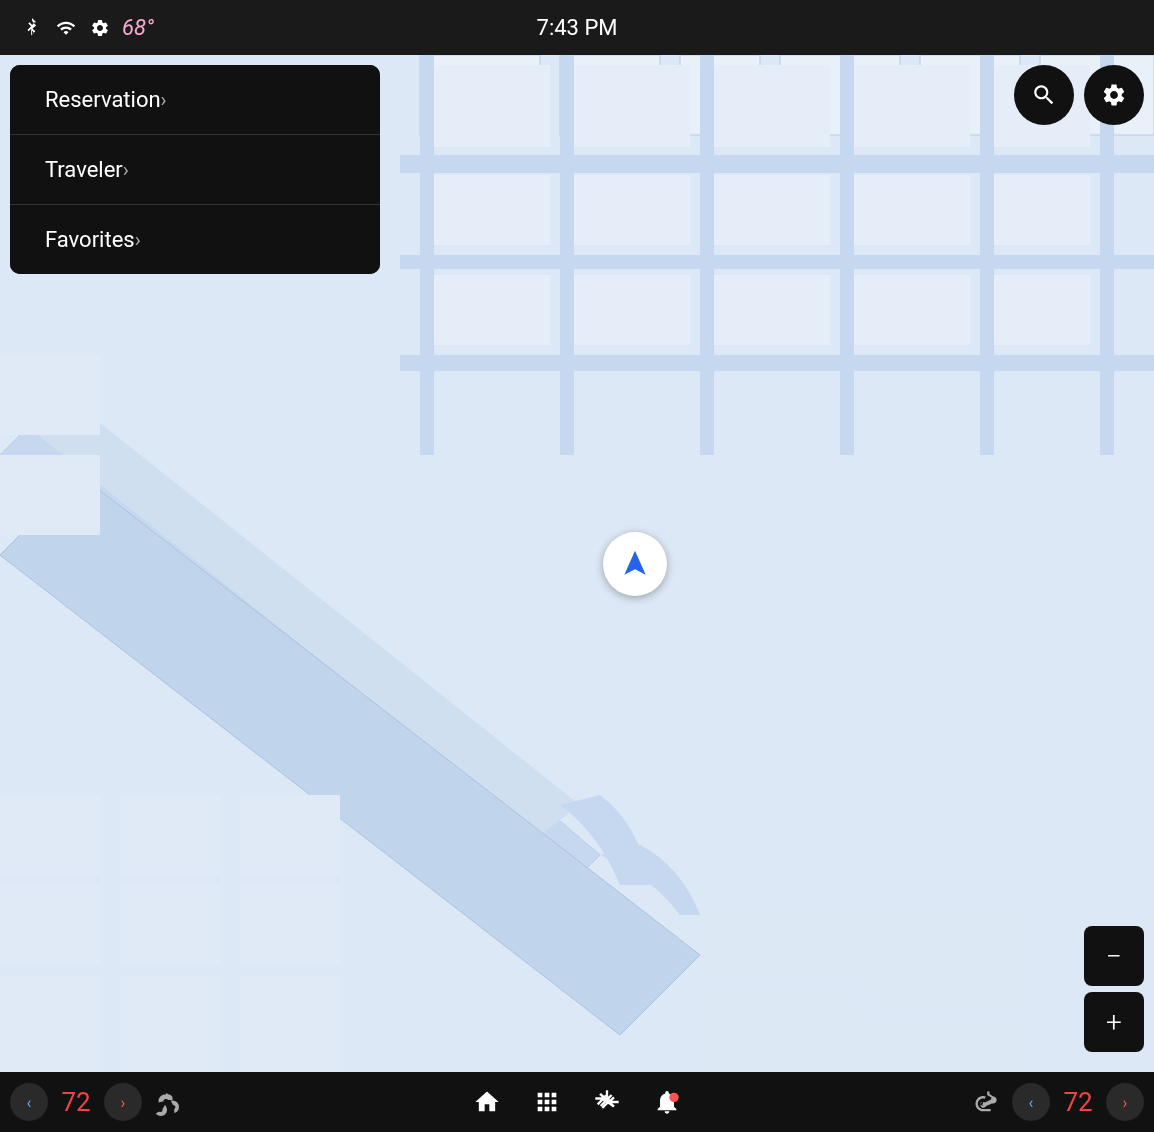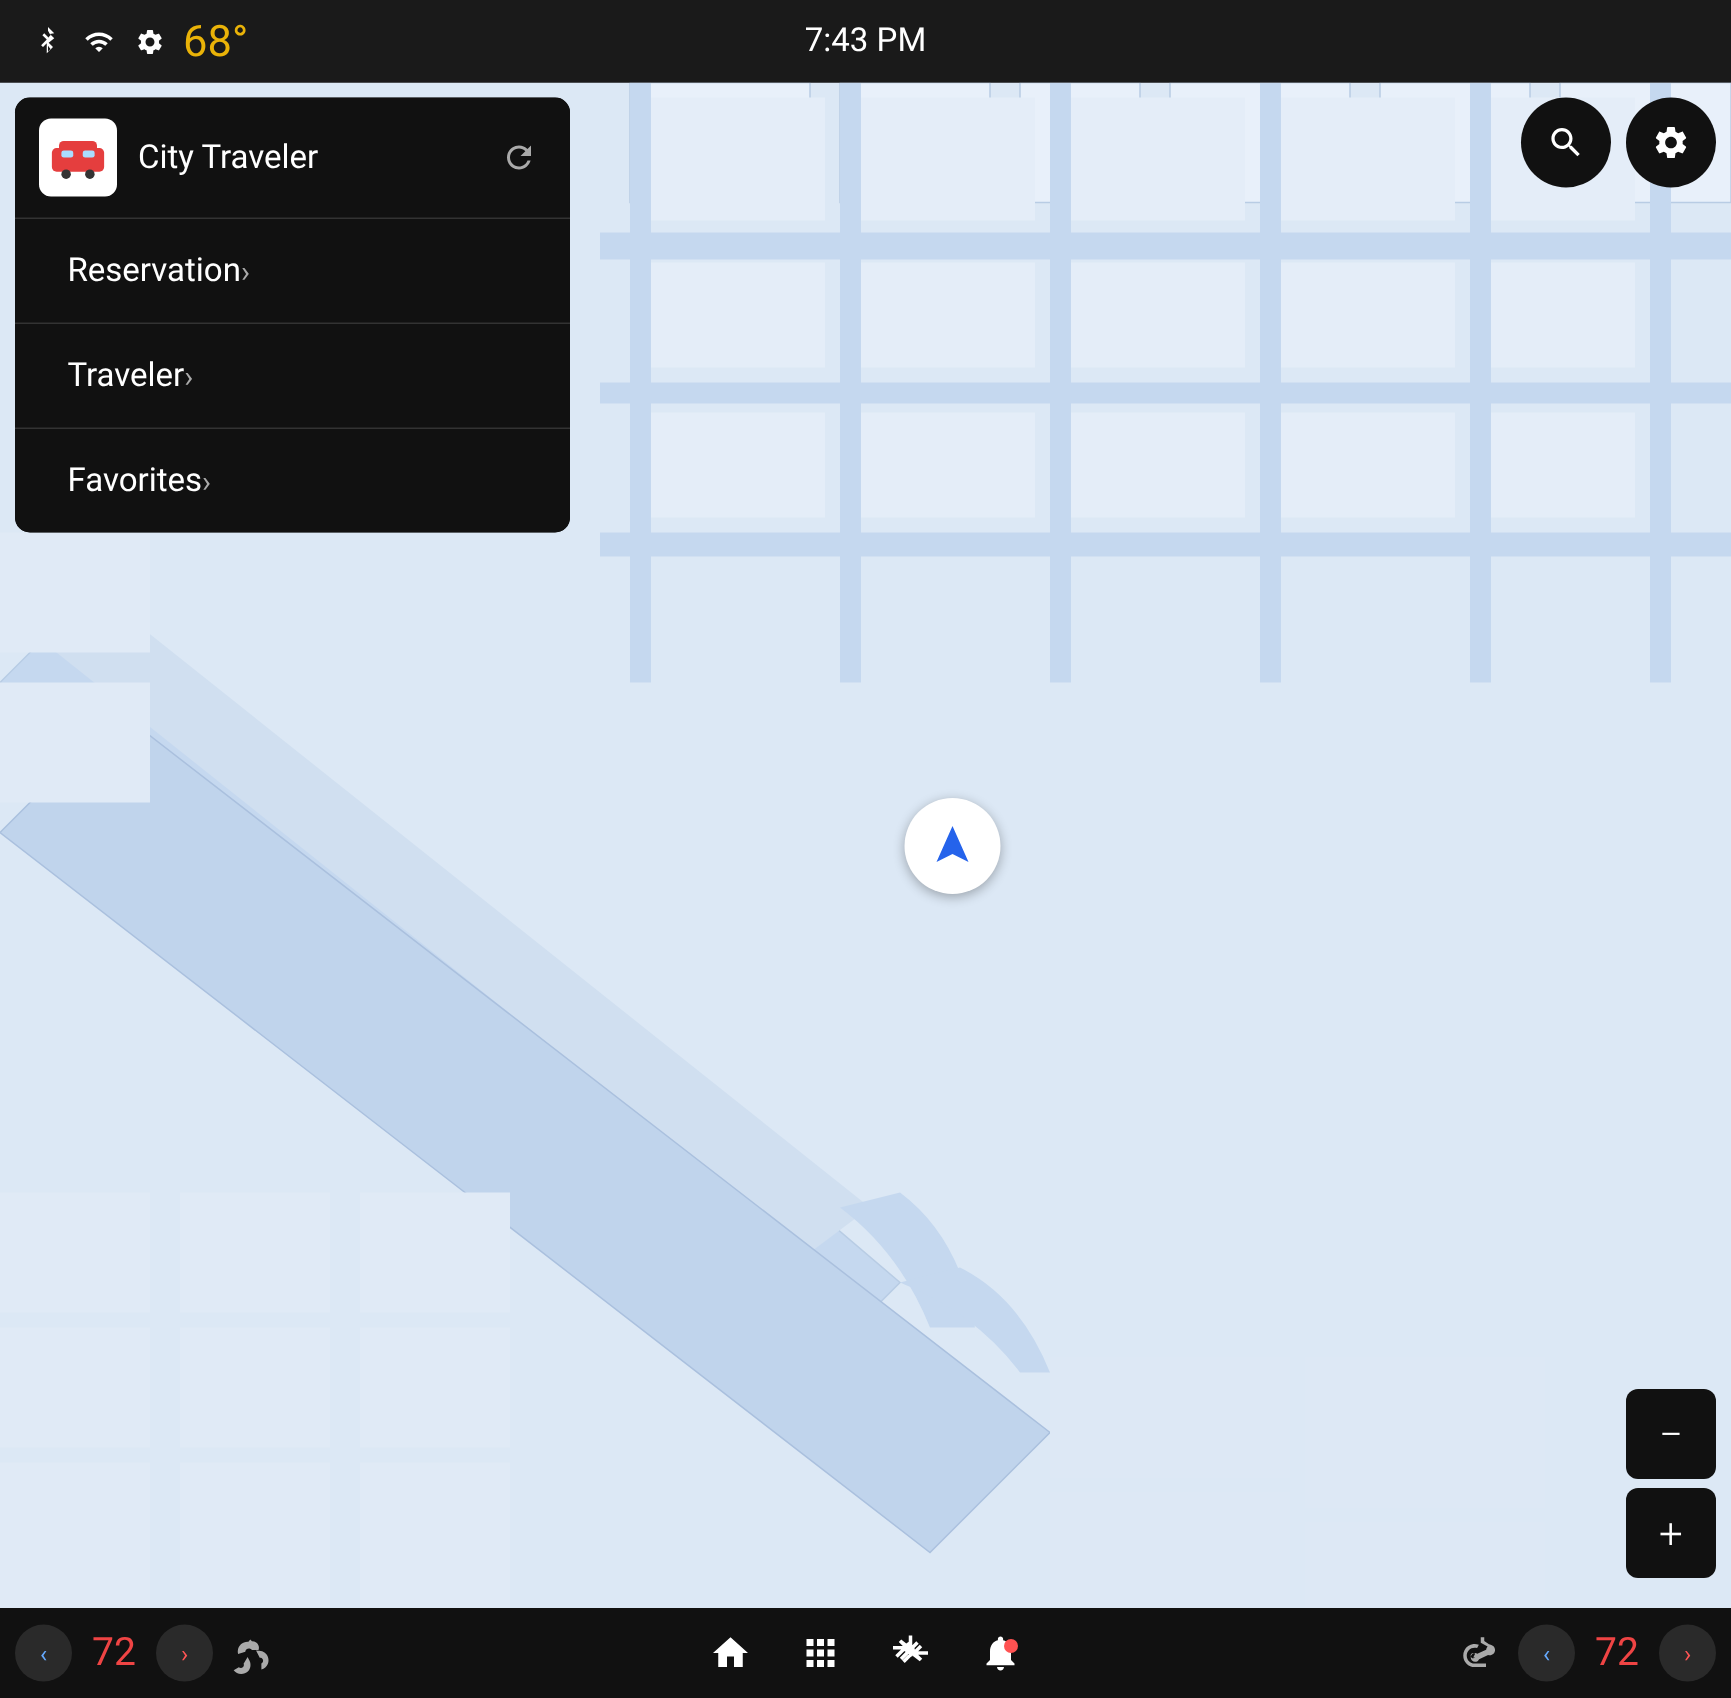--- a/index.html
+++ b/index.html
@@ -38,22 +38,23 @@
     }
     .status-time {
       position: absolute;
       left: 50%;
       transform: translateX(-50%);
       color: #fff;
       font-size: 22px;
       font-weight: 400;
     }
     .status-temp {
-      color: #eab308;
-      font-size: 29px;
+      color: #f9a8d4;
+      font-size: 22px;
+      font-style: italic;
     }
 
     
     #map-area {
       position: absolute;
       top: 55px;
       left: 0;
       right: 0;
       bottom: 60px;
       background: #dce8f5;
@@ -351,38 +352,20 @@
 
   
   <div id="nav-indicator">
     <svg width="32" height="32" viewBox="0 0 24 24" fill="#2563eb">
       <path d="M12 2L4 20l8-4 8 4L12 2z"></path>
     </svg>
   </div>
 
   
   <div id="app-card">
-    <div id="app-header">
-      <div class="app-icon-wrap">
-        <svg width="38" height="38" viewBox="0 0 24 24">
-          <rect x="1" y="8" width="22" height="10" rx="2" fill="#e53e3e"></rect>
-          <rect x="4" y="5" width="16" height="5" rx="2" fill="#e53e3e"></rect>
-          <circle cx="7" cy="19" r="2" fill="#333"></circle>
-          <circle cx="17" cy="19" r="2" fill="#333"></circle>
-          <rect x="5" y="9" width="5" height="3" rx="1" fill="#aaddff"></rect>
-          <rect x="14" y="9" width="5" height="3" rx="1" fill="#aaddff"></rect>
-        </svg>
-      </div>
-      <span class="app-title">City Traveler</span>
-      <div class="refresh-btn">
-        <svg width="24" height="24" viewBox="0 0 24 24" fill="#aaa">
-          <path d="M17.65 6.35C16.2 4.9 14.21 4 12 4c-4.42 0-7.99 3.58-7.99 8s3.57 8 7.99 8c3.73 0 6.84-2.55 7.73-6h-2.08c-.82 2.33-3.04 4-5.65 4-3.31 0-6-2.69-6-6s2.69-6 6-6c1.66 0 3.14.69 4.22 1.78L13 11h7V4l-2.35 2.35z"></path>
-        </svg>
-      </div>
-    </div>
 
     <div class="menu-item">
       <span class="menu-label">Reservation</span>
       <span class="chevron">›</span>
     </div>
     <div class="menu-item">
       <span class="menu-label">Traveler</span>
       <span class="chevron">›</span>
     </div>
     <div class="menu-item">

